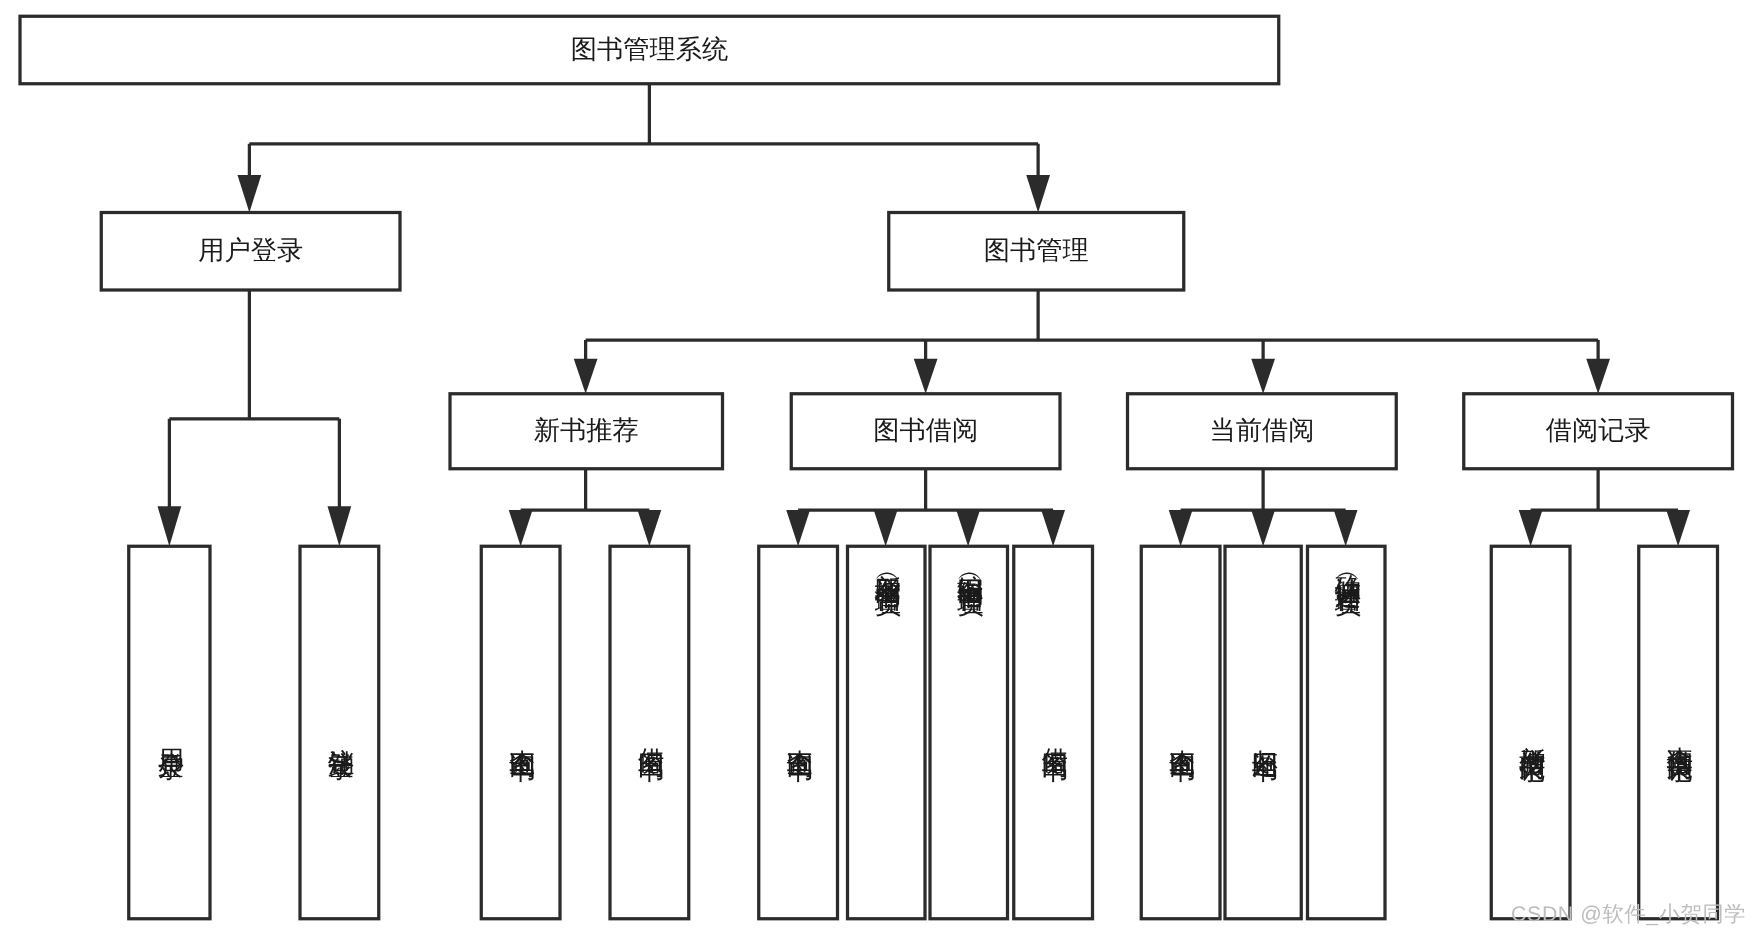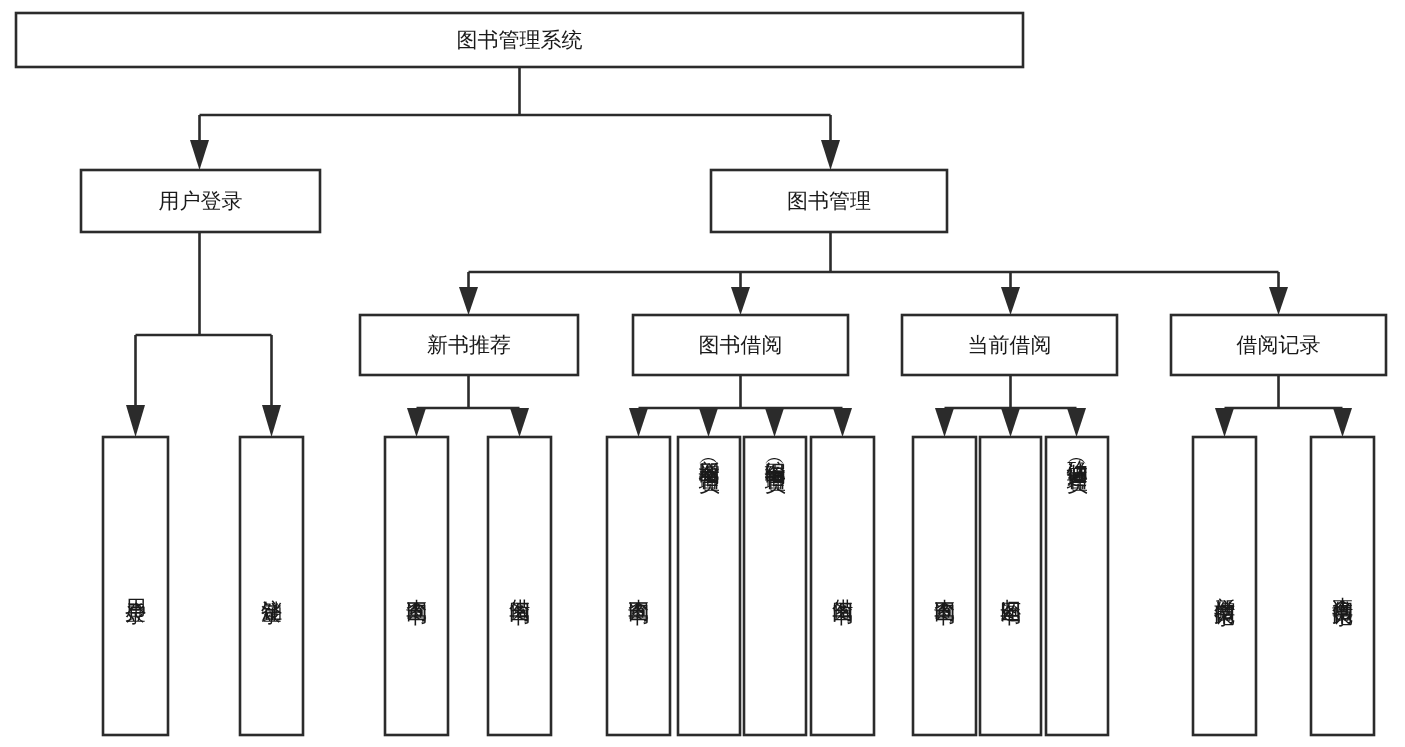--- a/index.html
+++ b/index.html
@@ -235,14 +235,15 @@
     <span class="vtext">确认归还（管理员）</span>
   </div>
 
   <div class="vtext-box" style="left:1193px; top:437px; width:63px; height:298px;">
     <span class="vtext">新增借阅记录</span>
   </div>
   <div class="vtext-box" style="left:1311px; top:437px; width:63px; height:298px;">
     <span class="vtext">查询借阅记录</span>
   </div>
 
+  <div class="watermark">CSDN @软件_小贺同学</div>
 
 </div>
 
 </body></html>

